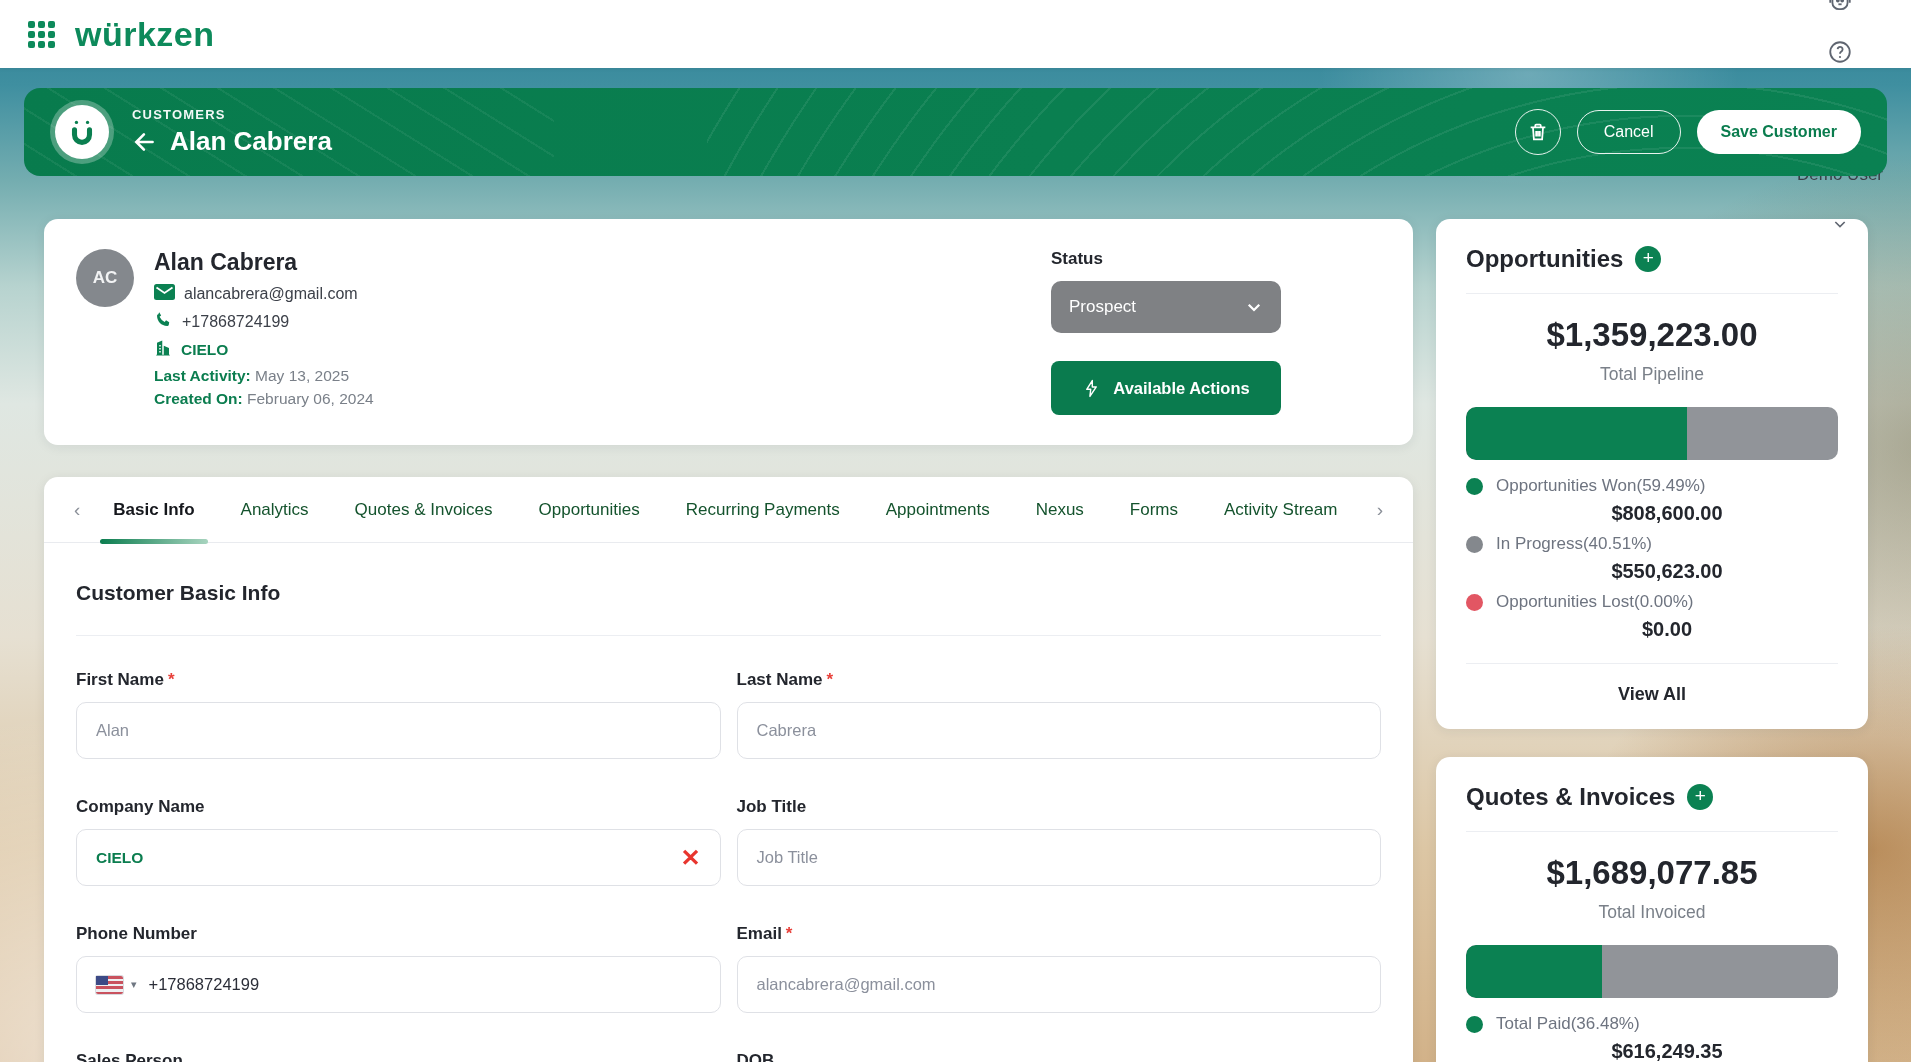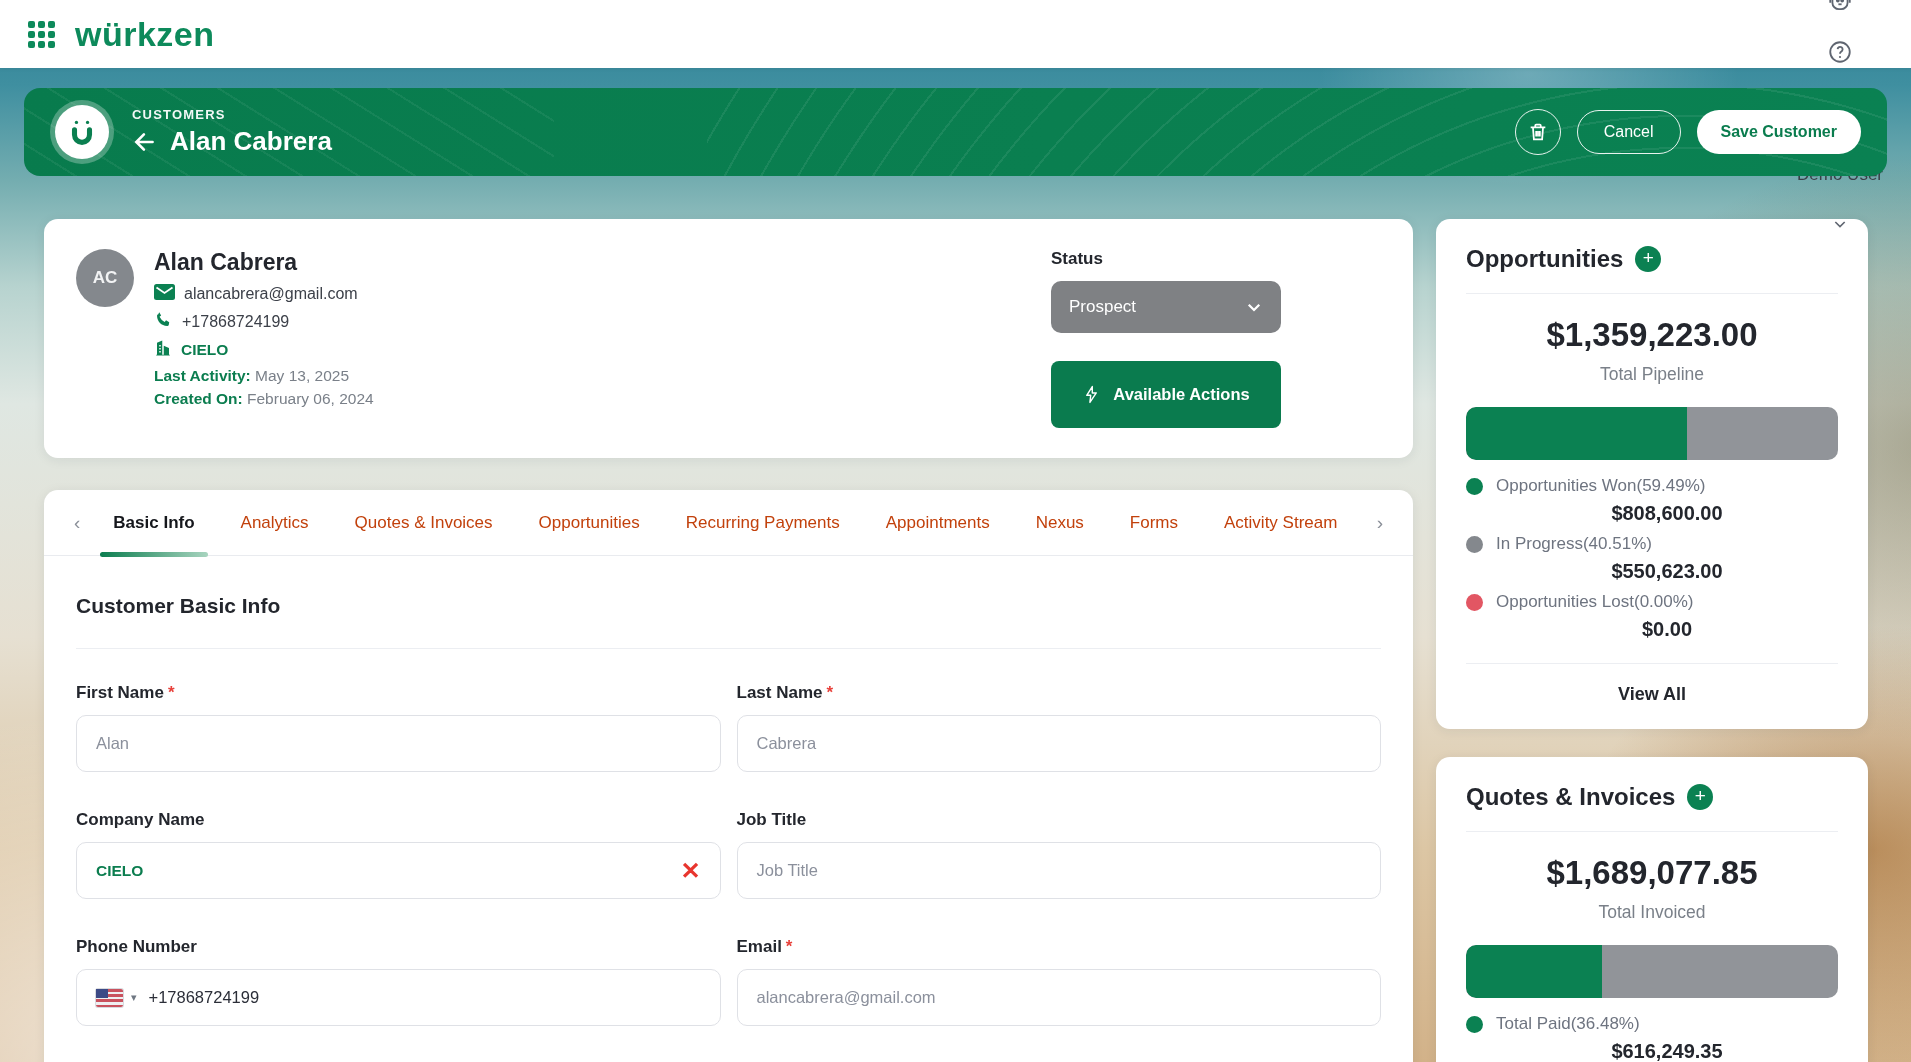--- a/index.html
+++ b/index.html
@@ -75,31 +75,31 @@
   .cust-name { font-size:23px; font-weight:bold; color:#23262d; margin-bottom:8px; }
   .info-row { display:flex; align-items:center; gap:9px; margin-bottom:6px; font-size:16px; color:#3c4049; }
   .company-link, .cielo-link { color:#0b7d4f; font-weight:600; font-size:15.5px; cursor:pointer; }
   .meta-row { font-size:15.5px; margin-bottom:5px; }
   .meta-label { color:#0b7d4f; font-weight:bold; }
   .meta-value { color:#7a8089; }
   .status-block { width:230px; margin-right:100px; }
   .status-label { font-size:17px; font-weight:bold; color:#23262d; margin-bottom:12px; }
   .status-select { height:52px; border-radius:10px; background:#7f8184; color:#fff; font-size:17px;
     display:flex; align-items:center; justify-content:space-between; padding:0 18px; cursor:pointer; }
-  .actions-btn { margin-top:28px; width:100%; height:67px; border:none; border-radius:8px; background:#0a7b4e;
+  .actions-btn { margin-top:28px; width:100%; height:54px; border:none; border-radius:8px; background:#0a7b4e;
     color:#fff; font-size:16.5px; font-weight:600; font-family:inherit; display:flex; align-items:center;
     justify-content:center; gap:12px; cursor:pointer; }
 
   
   .form-card { padding-bottom:40px; min-height:600px; }
   .tabbar { display:flex; align-items:center; padding:0 20px; height:66px; border-bottom:1.5px solid #e9ebef; }
   .tab-chev { color:#8a8f98; font-size:19px; padding:0 10px; cursor:pointer; }
   .tab-chev.right { margin-left:auto; }
   .tab { position:relative; height:66px; display:flex; align-items:center; padding:0 23px;
-    font-size:17px; color:#c2410c; cursor:pointer; white-space:nowrap; }
+    font-size:17px; color:#14532d; cursor:pointer; white-space:nowrap; }
   .tab.active { color:#15171c; font-weight:bold; }
   .tab.active::after { content:""; position:absolute; left:10px; right:10px; bottom:-1px; height:4.5px;
     border-radius:3px; background:linear-gradient(90deg,#0b7d4f,#a8d4bf); }
   .form-body { padding:38px 32px 0; }
   .section-title { font-size:21px; font-weight:bold; color:#23262d; }
   .form-hr { border:none; border-top:1.5px solid #eceef2; margin:30px 0 34px; }
   .grid { display:grid; grid-template-columns:1fr 1fr; column-gap:16px; row-gap:38px; }
   .field-label { font-size:17px; font-weight:bold; color:#23262d; margin-bottom:12px; }
   .req { color:#e8403a; margin-left:4px; }
   .input { height:57px; border:1.5px solid #dfe1e6; border-radius:10px; display:flex; align-items:center;

